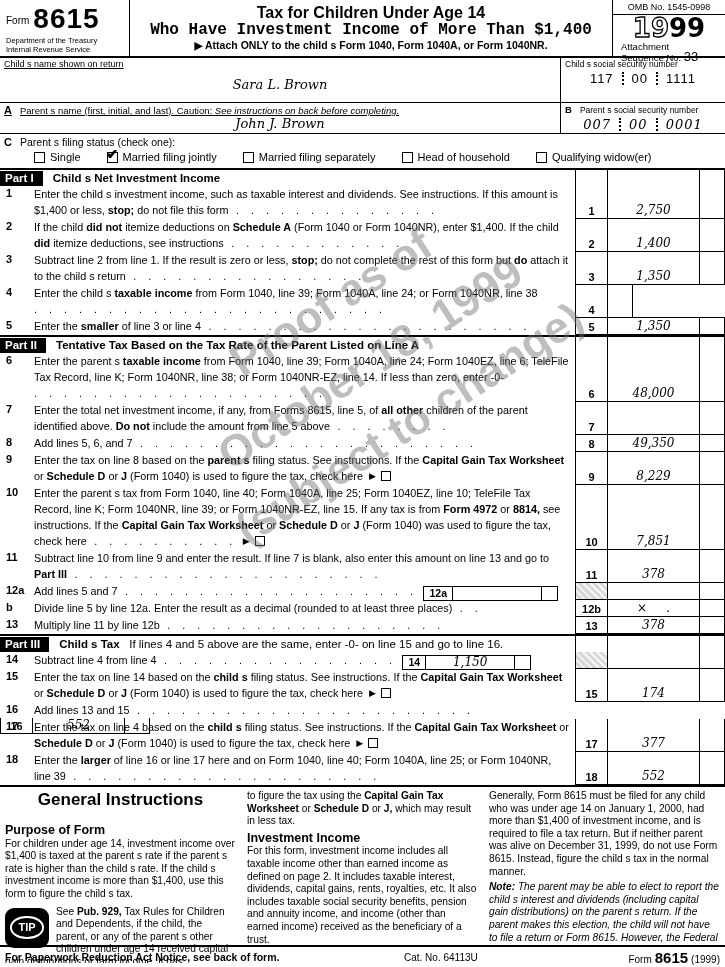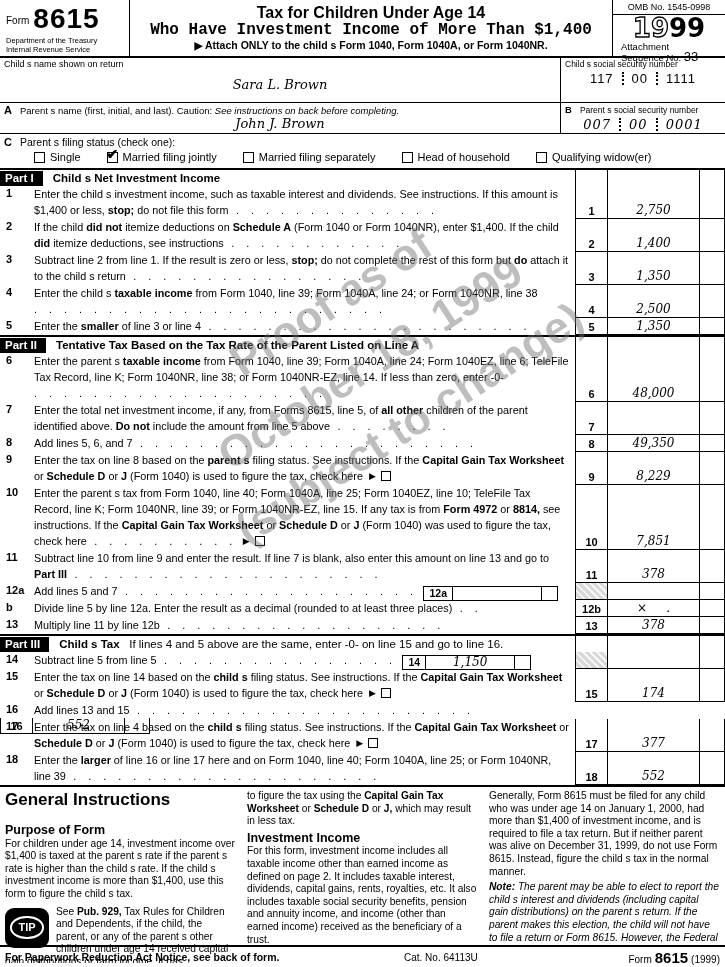--- a/index.html
+++ b/index.html
@@ -28,21 +28,21 @@
   .hdr-omb { font-size:9px; text-align:center; padding:2px 0 2px 0; border-bottom:1px solid #000; }
   .hdr-year { text-align:center; font-size:26px; font-weight:bold; line-height:26px; font-family:"DejaVu Sans", sans-serif; }
   .yr-outline { color:#fff; -webkit-text-stroke:1.3px #000; }
   .hdr-attnum { font-size:9.5px; line-height:10px; padding:1px 0 2px 8px; }
   .hdr-att33 { font-size:13px; font-weight:normal; }
 
   
   .idrow { display:flex; border-bottom:1px solid #000; }
   .id-left { flex:1; position:relative; }
   .id-right { width:165px; border-left:1.5px solid #000; padding:1px 4px; }
-  .tiny-label { font-size:9px; padding:1px 0 0 4px; }
+  .tiny-label { font-size:9px; padding:1px 0 0 4px;text-decoration:underline; }
   .name-val { text-align:center; font-size:13px; }
   .row-name { height:45px; }
   .row-name .name-val { margin-top:8px; }
   .row-ab { height:31px; }
   .row-ab .tiny-label { font-size:9.5px; }
   .letter { font-weight:bold; font-size:11px; margin-right:8px; }
   .ssn-label { font-size:8.5px; }
   .ssn-val { display:flex; align-items:center; justify-content:center; font-size:13px; margin-top:2px; letter-spacing:1px;text-align:right; }
   .ssn-sep { border-left:2px dotted #000; height:13px; margin:0 8px; }
   .row-c { height:34px; border-bottom:none; display:block; }
@@ -75,21 +75,21 @@
   .cbox { display:inline-block; width:10px; height:10px; border:1.6px solid #000; margin-left:5px; vertical-align:-1px; }
   .ibox { display:inline-flex; border:1.5px solid #000; vertical-align:-2px; margin-left:6px; height:15px; }
   .ibox-num { font-weight:bold; font-size:10.5px; padding:0 5px; border-right:1.5px solid #000; display:flex; align-items:center; }
   .ibox-val { width:88px; display:flex; align-items:center; justify-content:center; }
   .ibox-cents { width:16px; border-left:1px solid #000; }
   #form-body { border-bottom:2px solid #000; }
 
   
   .instr { display:flex; gap:11px; padding:3px 5px 0 5px; height:176px; overflow:hidden; }
   .instr-col { flex:1; font-size:10.2px; line-height:12.6px; }
-  .gi-h1 { font-size:17px; font-weight:bold; line-height:20px; margin-bottom:14px; }
+  .gi-h1 { font-size:17px; font-weight:bold; line-height:20px; margin-bottom:14px;text-align:center; }
   .gi-h2 { font-size:12.5px; font-weight:bold; margin:4px 0 1px 0; }
   .tip-wrap { margin-top:5px; }
   .tip-icon { float:left; width:44px; height:40px; background:#000; border-radius:9px; margin:2px 7px 2px 0;
     display:flex; align-items:center; justify-content:center; }
   .tip-oval { color:#fff; font-weight:bold; font-size:11px; border:2px solid #fff; border-radius:50%; padding:3px 6px; }
 
   
   .footer { position:absolute; left:0; right:0; bottom:0; height:22px; border-top:2px solid #000;
     display:flex; align-items:center; padding:0 5px; }
   .f-notice { font-weight:bold; font-size:10.5px; }
@@ -244,23 +244,20 @@
         <div class="cell cents"></div>
       </div>
     </div>
     <div class="fline" style="height: 33px;">
       <div class="fl-left">
         <span class="fl-num">4</span>
         <div class="fl-text"><span>Enter the child s </span><span class="seg-b">taxable income</span><span> from Form 1040, line 39; Form 1040A, line 24; or Form 1040NR, line 38</span><span class="lead"> . . . . . . . . . . . . . . . . . . . . . . . .</span></div>
       </div>
       <div class="fl-right">
         <div class="cell num">4</div>
-        <div class="cell amt">
-          <span class="hand">2,500</span>
-        </div>
         <div class="cell cents"></div>
       </div>
     </div>
     <div class="fline" style="height: 17px;">
       <div class="fl-left">
         <span class="fl-num">5</span>
         <div class="fl-text"><span>Enter the </span><span class="seg-b">smaller</span><span> of line 3 or line 4</span><span class="lead"> . . . . . . . . . . . . . . . . . . . . . .</span></div>
       </div>
       <div class="fl-right">
         <div class="cell num">5</div>
@@ -409,21 +406,21 @@
       </div>
       <div class="fl-right" style="border-bottom: none;">
         <div class="cell num"></div>
         <div class="cell amt"></div>
         <div class="cell cents"></div>
       </div>
     </div>
     <div class="fline" style="height: 17px;">
       <div class="fl-left">
         <span class="fl-num">14</span>
-        <div class="fl-text"><span>Subtract line 5 from line 5</span><span class="lead"> . . . . . . . . . . . . . . . .</span><span class="ibox">
+        <div class="fl-text"><span>Subtract line 4 from line 4</span><span class="lead"> . . . . . . . . . . . . . . . .</span><span class="ibox">
             <span class="ibox-num">14</span>
             <span class="ibox-val hand">1,150</span>
             <span class="ibox-cents"></span>
           </span></div>
       </div>
       <div class="fl-right">
         <div class="cell num shaded"></div>
         <div class="cell amt">
           <span class="hand"></span>
         </div>

